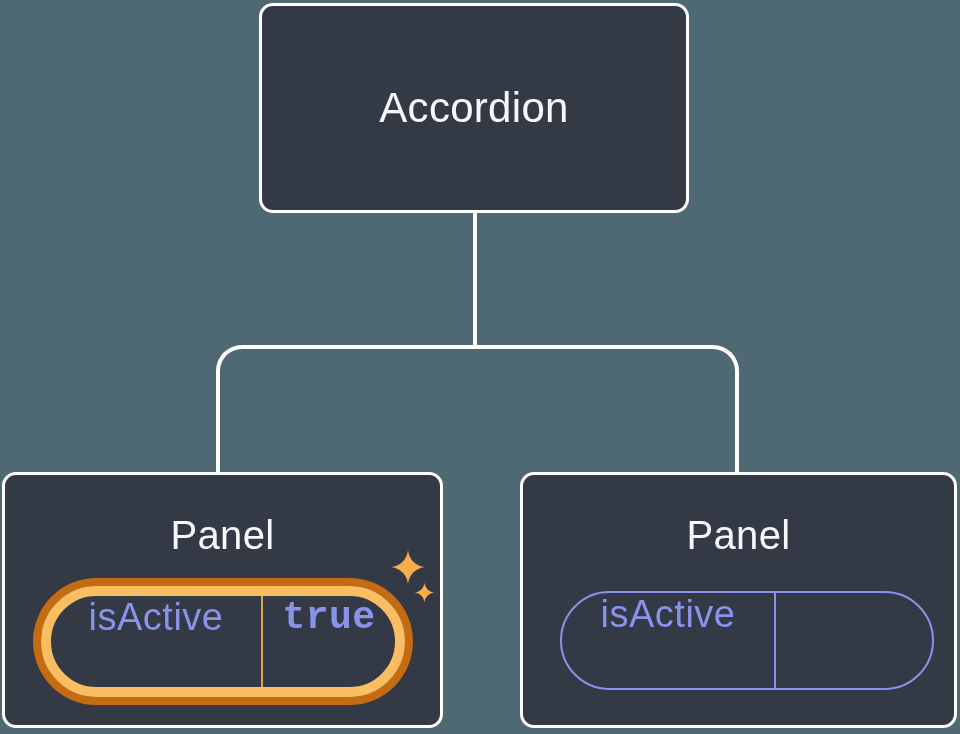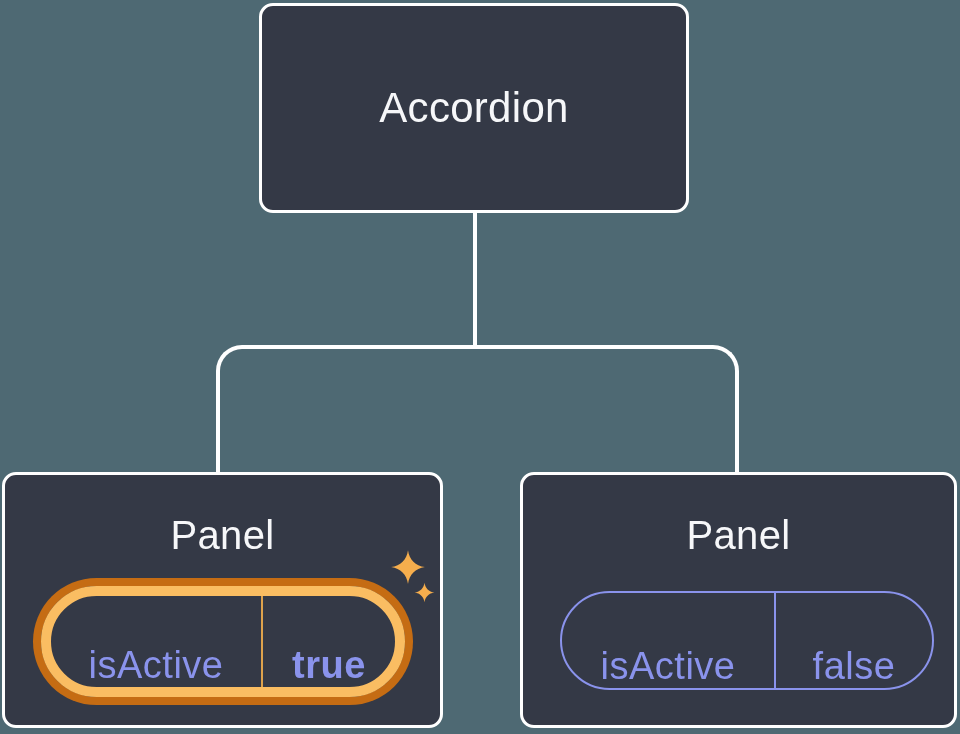--- a/index.html
+++ b/index.html
@@ -19,30 +19,30 @@
   .stem{position:absolute;left:473px;top:210px;width:4px;height:139px;background:var(--connector);}
   .branch{position:absolute;left:216px;top:345px;width:523px;height:127px;
     border-top:4px solid var(--connector);border-left:4px solid var(--connector);
     border-right:4px solid var(--connector);border-radius:26px 26px 0 0;}
 
   .panel-left{left:2px;top:472px;width:441px;height:256px;}
   .panel-right{left:520px;top:472px;width:437px;height:256px;}
   .panel-title{position:absolute;top:40px;left:0;width:100%;text-align:center;
     color:var(--text-title);font-size:40px;font-weight:400;line-height:40px;letter-spacing:.3px;}
 
-  .pill{position:absolute;display:flex;align-items:flex-end;overflow:hidden;}
+  .pill{position:absolute;display:flex;align-items:flex-start;overflow:hidden;}
   .pill-active{left:36px;top:111px;width:364px;height:111px;border:10px solid var(--highlight-gold);
     box-shadow:0 0 0 8px var(--highlight-orange);border-radius:999px;}
   .pill-inactive{left:37px;top:116px;width:374px;height:99px;border:2px solid var(--prop-purple);border-radius:999px;}
 
   .pill-cell{display:flex;align-items:center;justify-content:center;
     color:var(--prop-purple);font-size:38px;letter-spacing:.5px;}
   .pill-active .cell-name{width:210px;}
   .pill-inactive .cell-name{width:212px;}
-  .cell-value{flex:1;}
+  .cell-value{flex:1;font-family:Liberation Mono, monospace;}
   .cell-value.bold{font-weight:700;}
   .pill-divider{width:2px;align-self:stretch;}
   .pill-divider.gold{background:var(--divider-gold);}
   .pill-divider.purple{background:var(--prop-purple);}
 
   .sparkle{position:absolute;z-index:3;}
   .sparkle-large{left:385px;top:74px;width:36px;height:36px;}
   .sparkle-small{left:409px;top:107px;width:21px;height:21px;}
   .sparkle path{fill:var(--sparkle-gold);}
 </style>
@@ -80,19 +80,16 @@
   </div>
 
   <div class="node panel-right">
     <div class="panel-title">Panel</div>
 
     <div class="pill pill-inactive">
       <div class="pill-cell cell-name">
         <span>isActive</span>
       </div>
       <div class="pill-divider purple"></div>
-      <div class="pill-cell cell-value">
-        <span>false</span>
-      </div>
     </div>
   </div>
 
 </div>
 
 </body></html>

